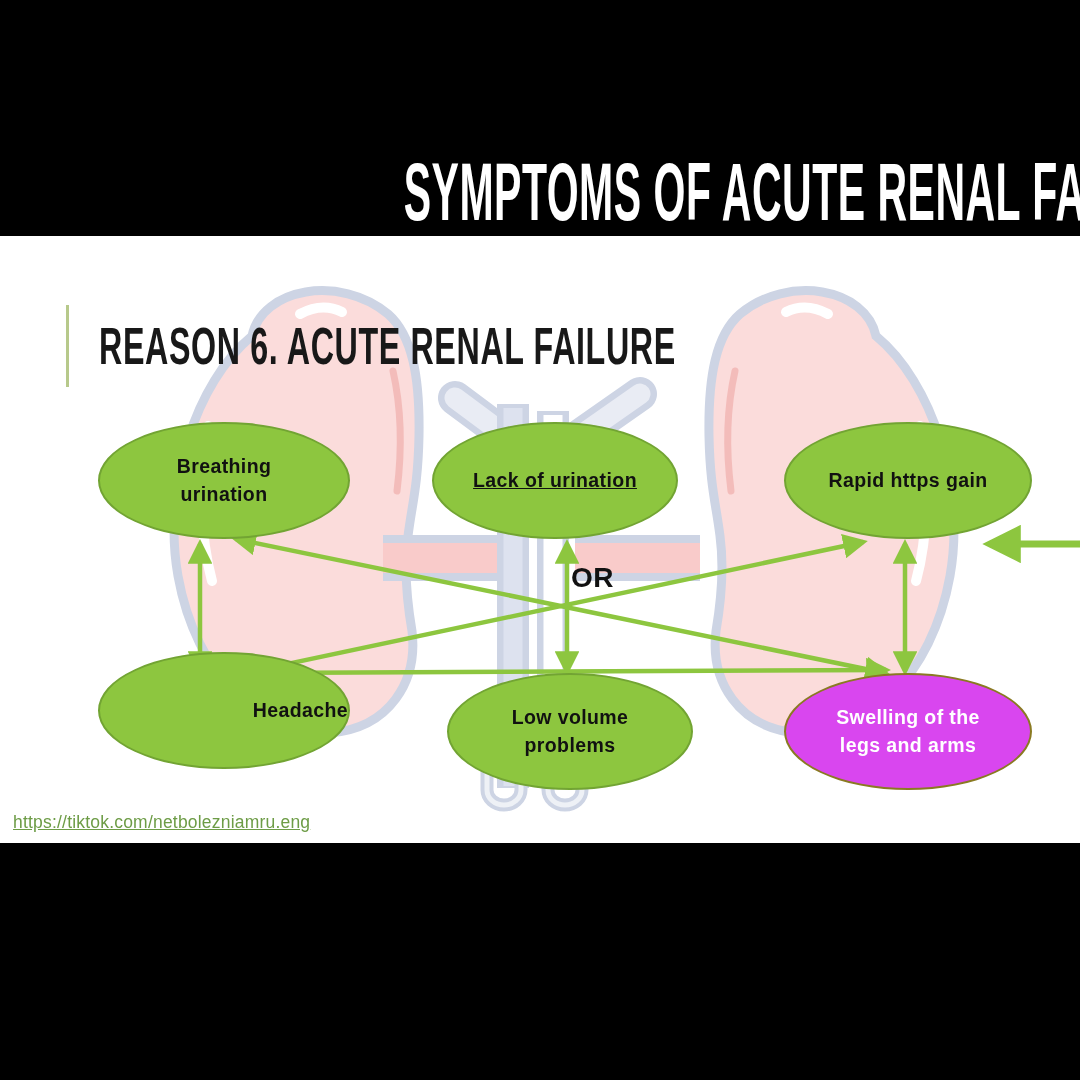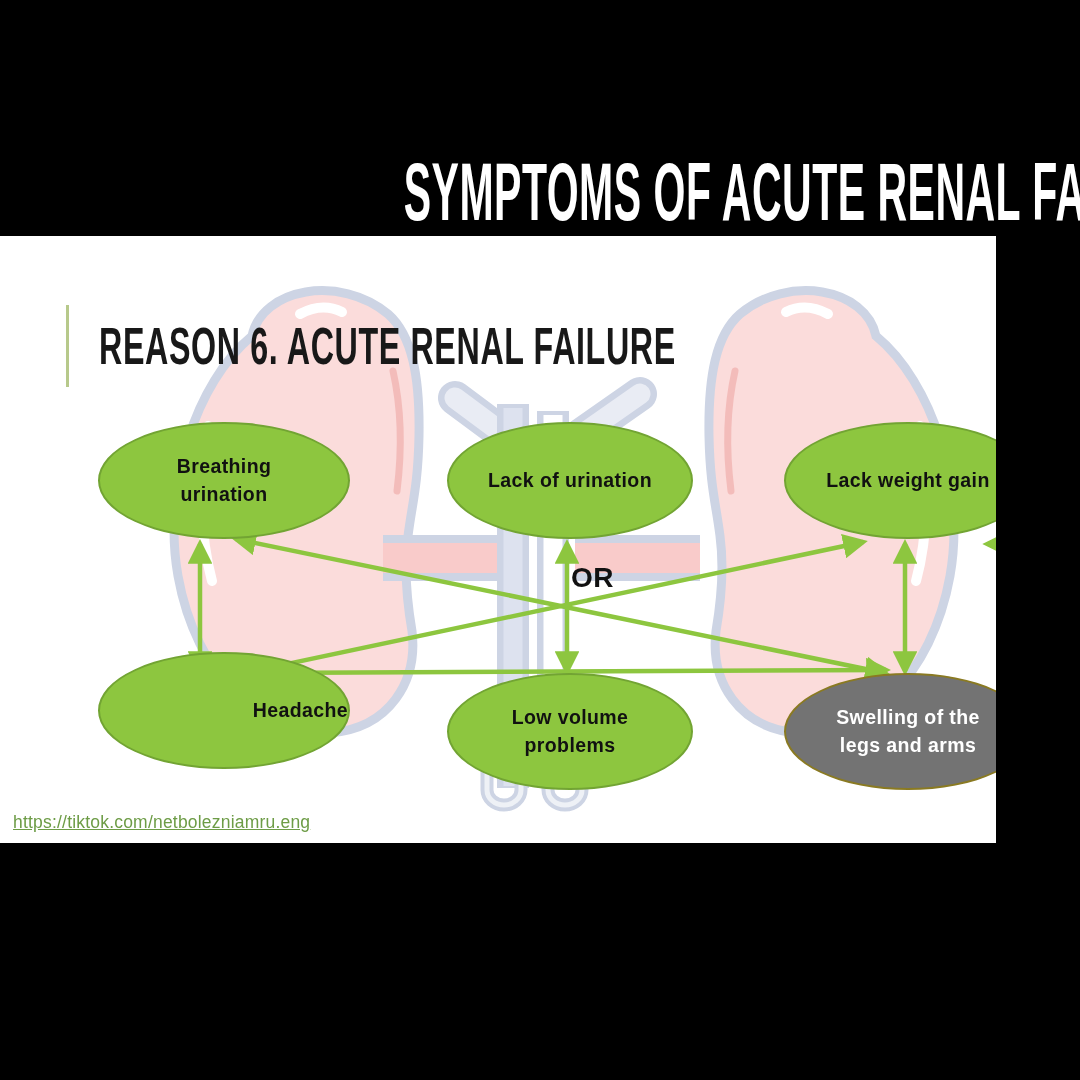--- a/index.html
+++ b/index.html
@@ -14,21 +14,21 @@
   .banner-title{
     position:absolute; top:146px; left:0; width:1080px; height:92px;
     text-align:center; color:#fff; font-weight:bold; font-size:82px;
     letter-spacing:1px; line-height:92px; white-space:nowrap;
   }
   .banner-title .condense{
     display:inline-block; transform:scaleX(.5); transform-origin:center;
   }
   
   .slide{
-    position:absolute; top:236px; left:0; width:996px; height:607px;
+    position:absolute; top:236px; left:0; width:1080px; height:607px;
     background:#fff; overflow:hidden;
   }
   .bg-svg, .arrow-svg{
     position:absolute; top:0; left:0; width:1080px; height:607px;
   }
   .accent-line{
     position:absolute; left:66px; top:69px; width:3px; height:82px;
     background:#b7c98b;
   }
   .slide-heading{
@@ -40,23 +40,23 @@
     display:inline-block; transform:scaleX(.62); transform-origin:left center;
   }
   
   .sym{
     position:absolute; width:252px; height:117px; border-radius:50%;
     display:flex; align-items:center; justify-content:center; text-align:center;
     font-weight:bold; font-size:19.5px; letter-spacing:.4px; color:#111;
     line-height:1.4; box-sizing:border-box;
   }
   .sym.green{ background:#8dc63f; border:2px solid #72a433; }
-  .sym.red{ background:#737373; border:2px solid #8a7a22; color:#fff; }
+  .sym.red{ background:#d946ef; border:2px solid #8a7a22; color:#fff; }
   .sym-0{ left:98px;  top:186px; }
-  .sym-1{ left:447px; top:186px; width:246px; }
+  .sym-1{ left:432px; top:186px; width:246px;text-decoration:underline; }
   .sym-2{ left:784px; top:186px; width:248px; }
   .sym-3{ left:98px;  top:416px;justify-content:flex-end; }
   .sym-4{ left:447px; top:437px; width:246px; }
   .sym-5{ left:784px; top:437px; width:248px; }
   .sym-0 span{ max-width:130px; }
   .sym-1 span{ max-width:220px; }
   .sym-2 span{ max-width:220px; }
   .sym-3 span{ max-width:220px; }
   .sym-4 span{ max-width:150px; }
   .sym-5 span{ max-width:180px; }
@@ -152,21 +152,21 @@
     <span class="condense">REASON 6. ACUTE RENAL FAILURE</span>
   </div>
 
   <div class="sym green sym-0">
     <span>Breathing urination</span>
   </div>
   <div class="sym green sym-1">
     <span>Lack of urination</span>
   </div>
   <div class="sym green sym-2">
-    <span>Lack weight gain</span>
+    <span>Rapid https gain</span>
   </div>
   <div class="sym green sym-3">
     <span>Headache</span>
   </div>
   <div class="sym green sym-4">
     <span>Low volume problems</span>
   </div>
   <div class="sym red sym-5">
     <span>Swelling of the legs and arms</span>
   </div>

